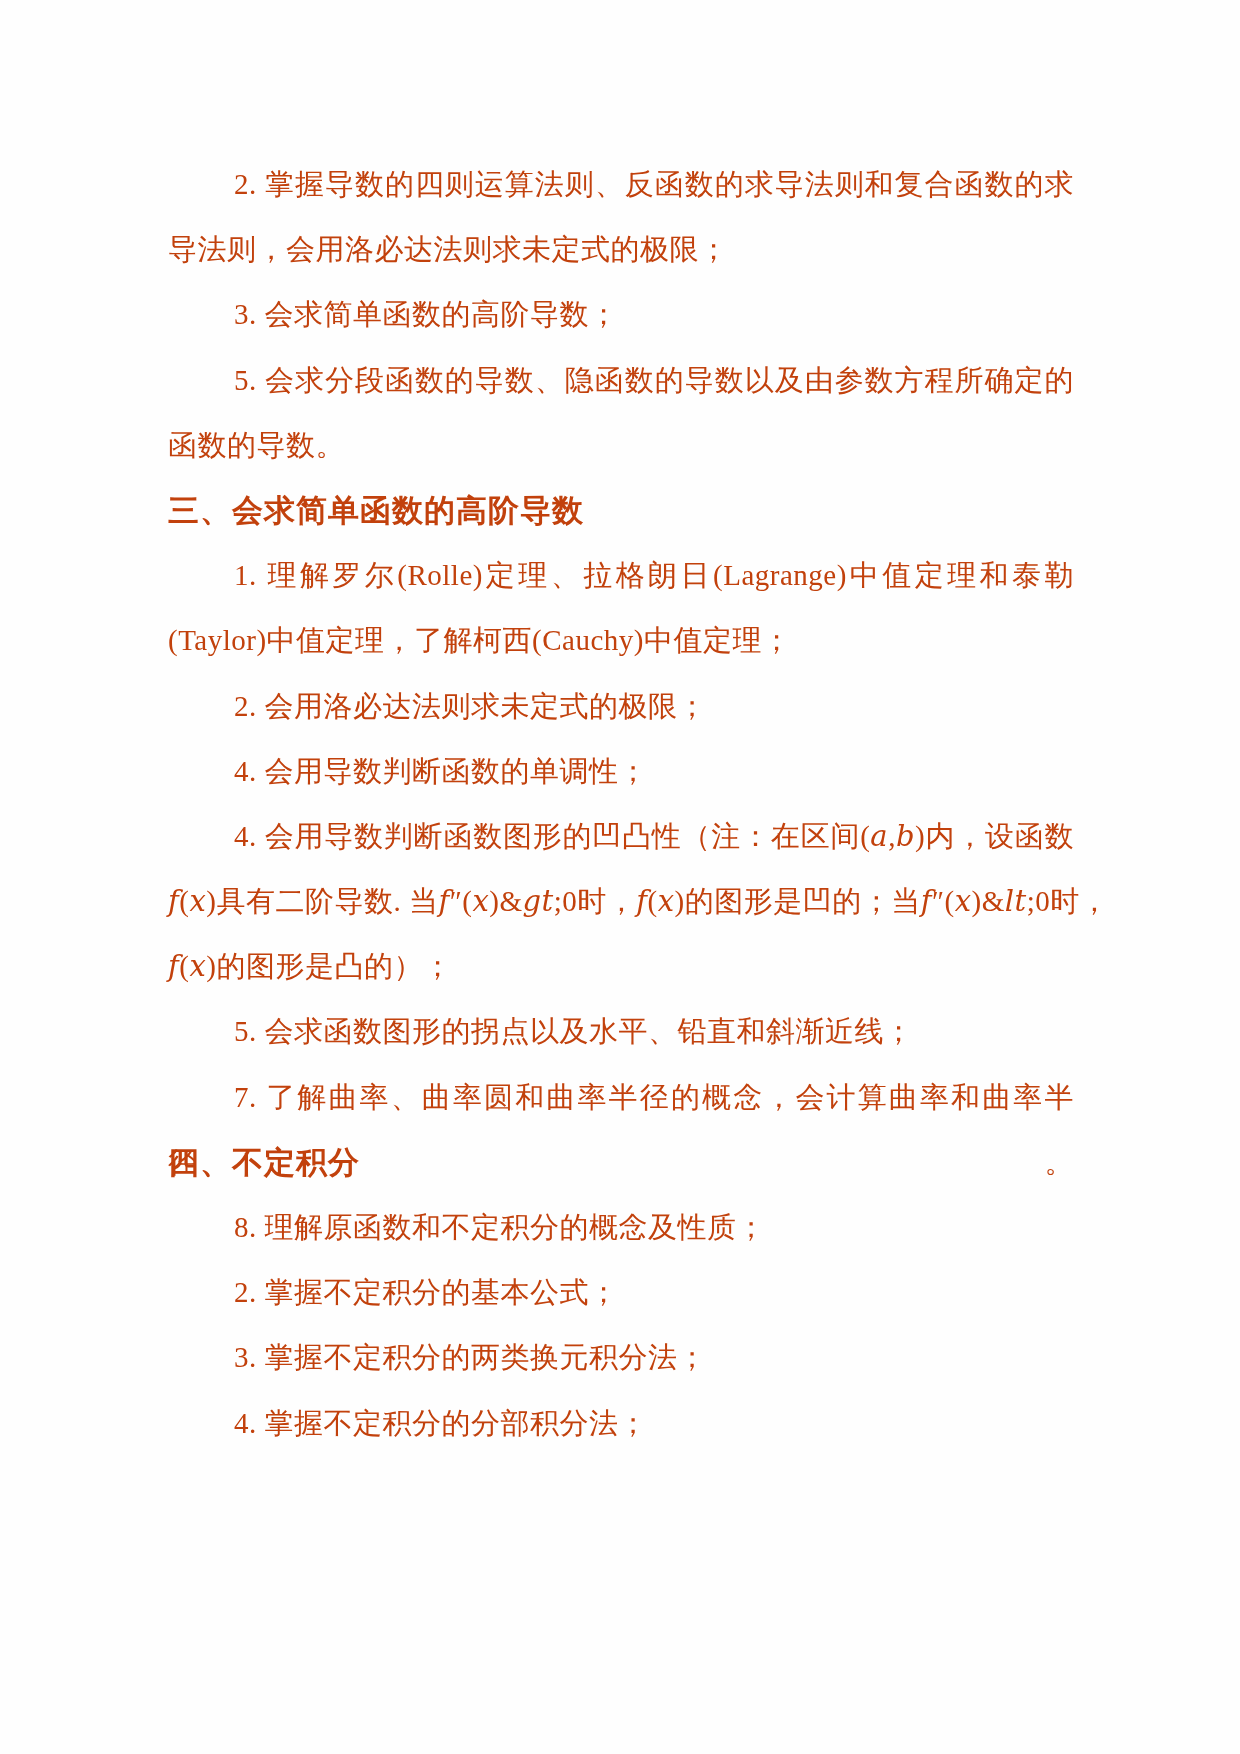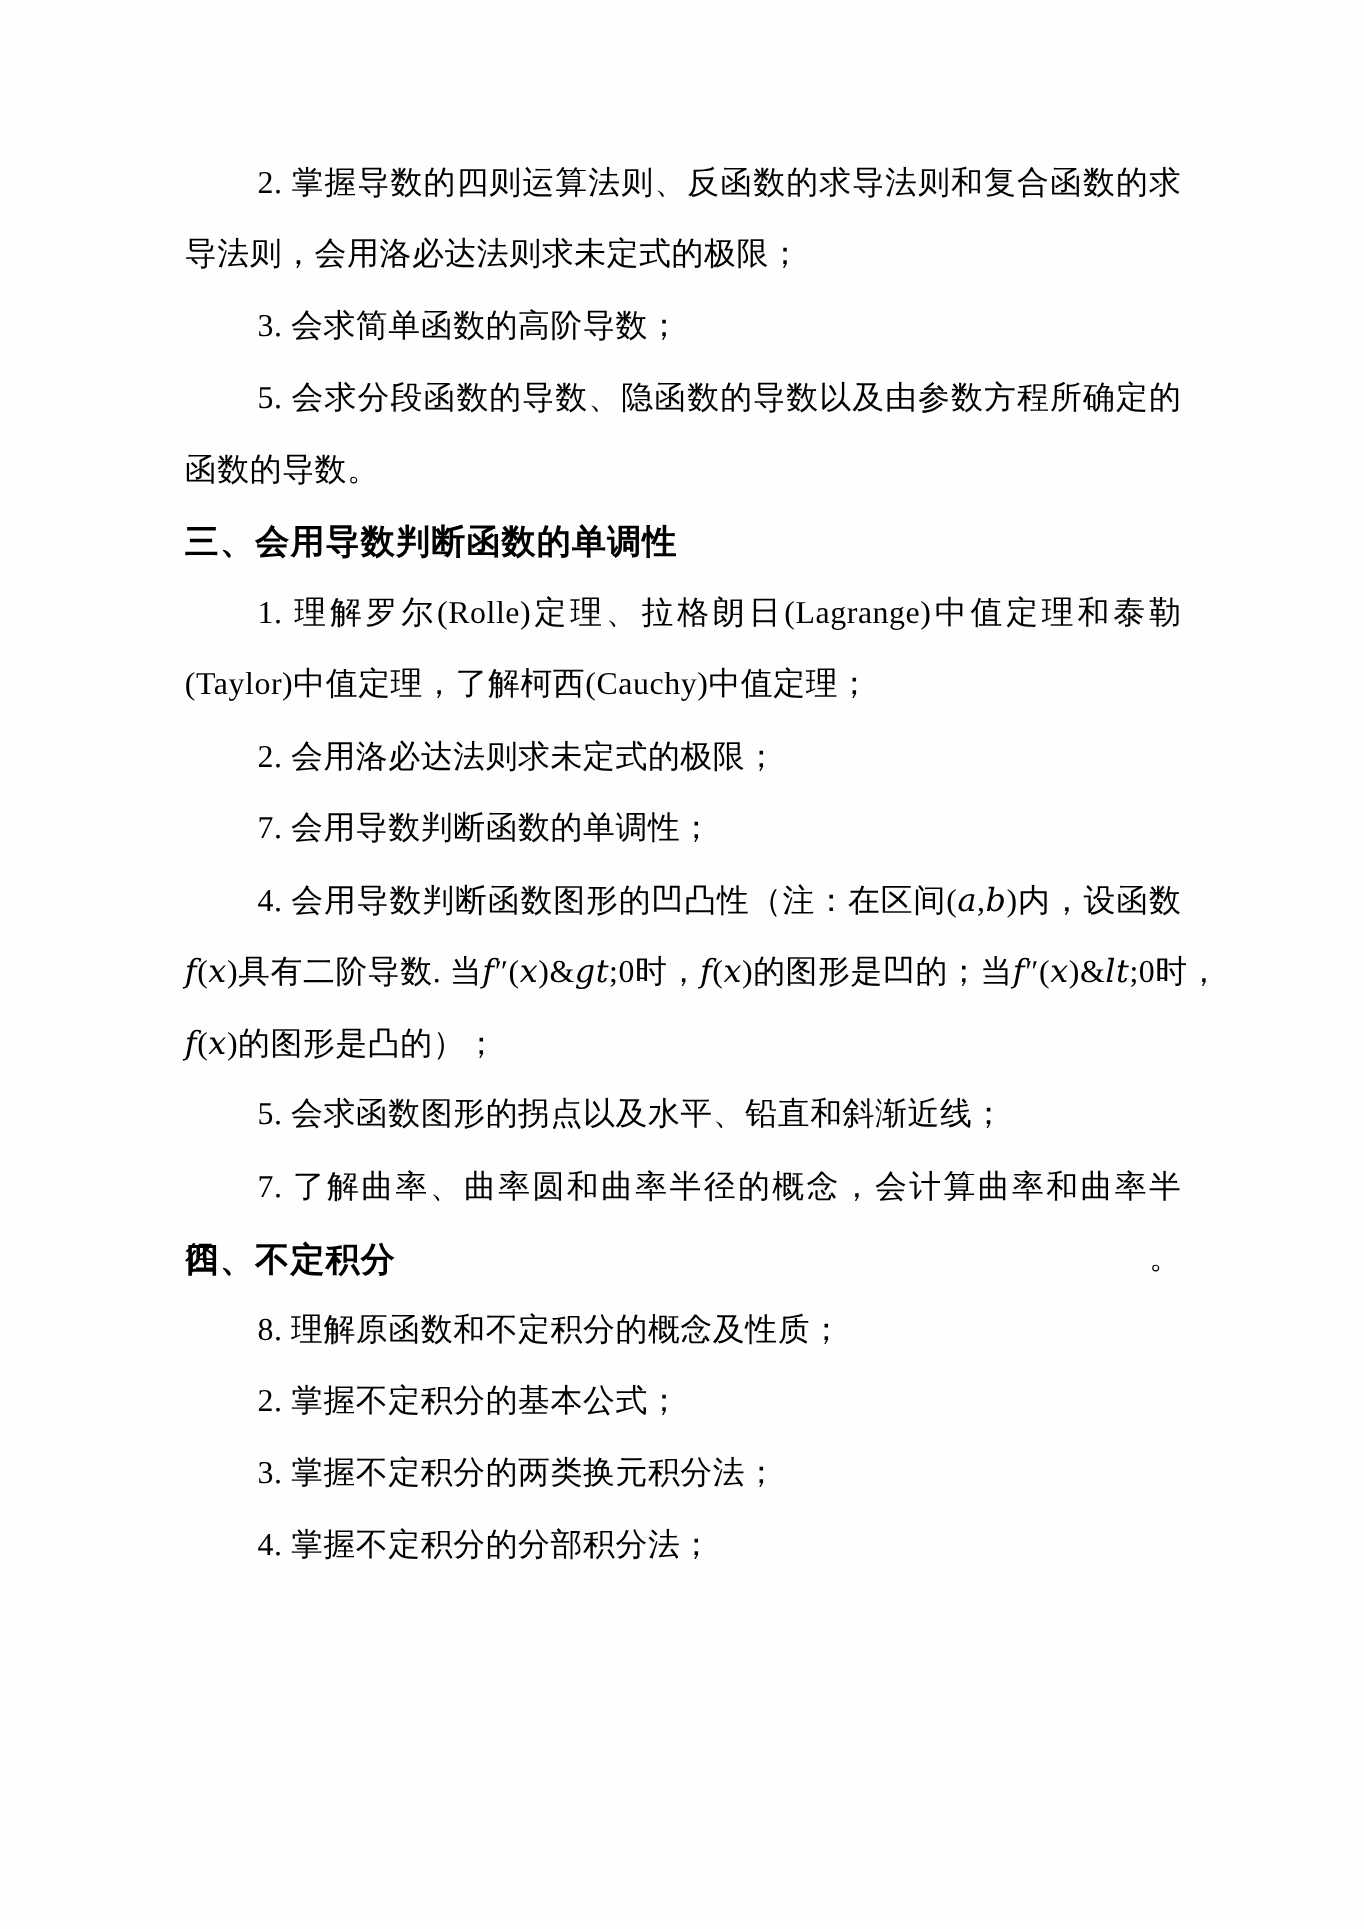--- a/index.html
+++ b/index.html
@@ -11,23 +11,23 @@
   .page {
     position: relative;
     width: 1240px;
     height: 1754px;
     background: #fefefe;
     overflow: hidden;
   }
   .text-block {
     position: absolute;
     left: 168px;
-    top: 134px;
+    top: 152px;
     width: 906px;
-    color: #000000;
+    color: #c2410c;
   }
   .line {
     height: 65.2px;
     line-height: 65.2px;
     font-size: 29px;
     letter-spacing: 0.5px;
     white-space: nowrap;
     font-family: "Liberation Serif", "DejaVu Serif", serif;
   }
   .indent { text-indent: 66px; }
@@ -50,25 +50,25 @@
 </head>
 <body>
 
 <div class="page">
   <div class="text-block">
     <div class="line indent full">2. 掌握导数的四则运算法则、反函数的求导法则和复合函数的求</div>
     <div class="line">导法则，会用洛必达法则求未定式的极限；</div>
     <div class="line indent">3. 会求简单函数的高阶导数；</div>
     <div class="line indent full">5. 会求分段函数的导数、隐函数的导数以及由参数方程所确定的</div>
     <div class="line">函数的导数。</div>
-    <div class="line heading">三、会用导数判断函数的单调性</div>
+    <div class="line heading">三、会求简单函数的高阶导数</div>
     <div class="line indent full">1. 理解罗尔(Rolle)定理、拉格朗日(Lagrange)中值定理和泰勒</div>
     <div class="line">(Taylor)中值定理，了解柯西(Cauchy)中值定理；</div>
     <div class="line indent">2. 会用洛必达法则求未定式的极限；</div>
-    <div class="line indent">7. 会用导数判断函数的单调性；</div>
+    <div class="line indent">4. 会用导数判断函数的单调性；</div>
     <div class="line indent full">4. 会用导数判断函数图形的凹凸性（注：在区间(<i>a</i>,<i>b</i>)内，设函数</div>
     <div class="line"><i>f</i>(<i>x</i>)具有二阶导数. 当<i>f</i>″(<i>x</i>)&amp;<i>gt</i>;0时，<i>f</i>(<i>x</i>)的图形是凹的；当<i>f</i>″(<i>x</i>)&amp;<i>lt</i>;0时，</div>
     <div class="line"><i>f</i>(<i>x</i>)的图形是凸的）；</div>
     <div class="line indent">5. 会求函数图形的拐点以及水平、铅直和斜渐近线；</div>
     <div class="line indent full">7. 了解曲率、曲率圆和曲率半径的概念，会计算曲率和曲率半径。</div>
     <div class="line heading">四、不定积分</div>
     <div class="line indent">8. 理解原函数和不定积分的概念及性质；</div>
     <div class="line indent">2. 掌握不定积分的基本公式；</div>
     <div class="line indent">3. 掌握不定积分的两类换元积分法；</div>
     <div class="line indent">4. 掌握不定积分的分部积分法；</div>

